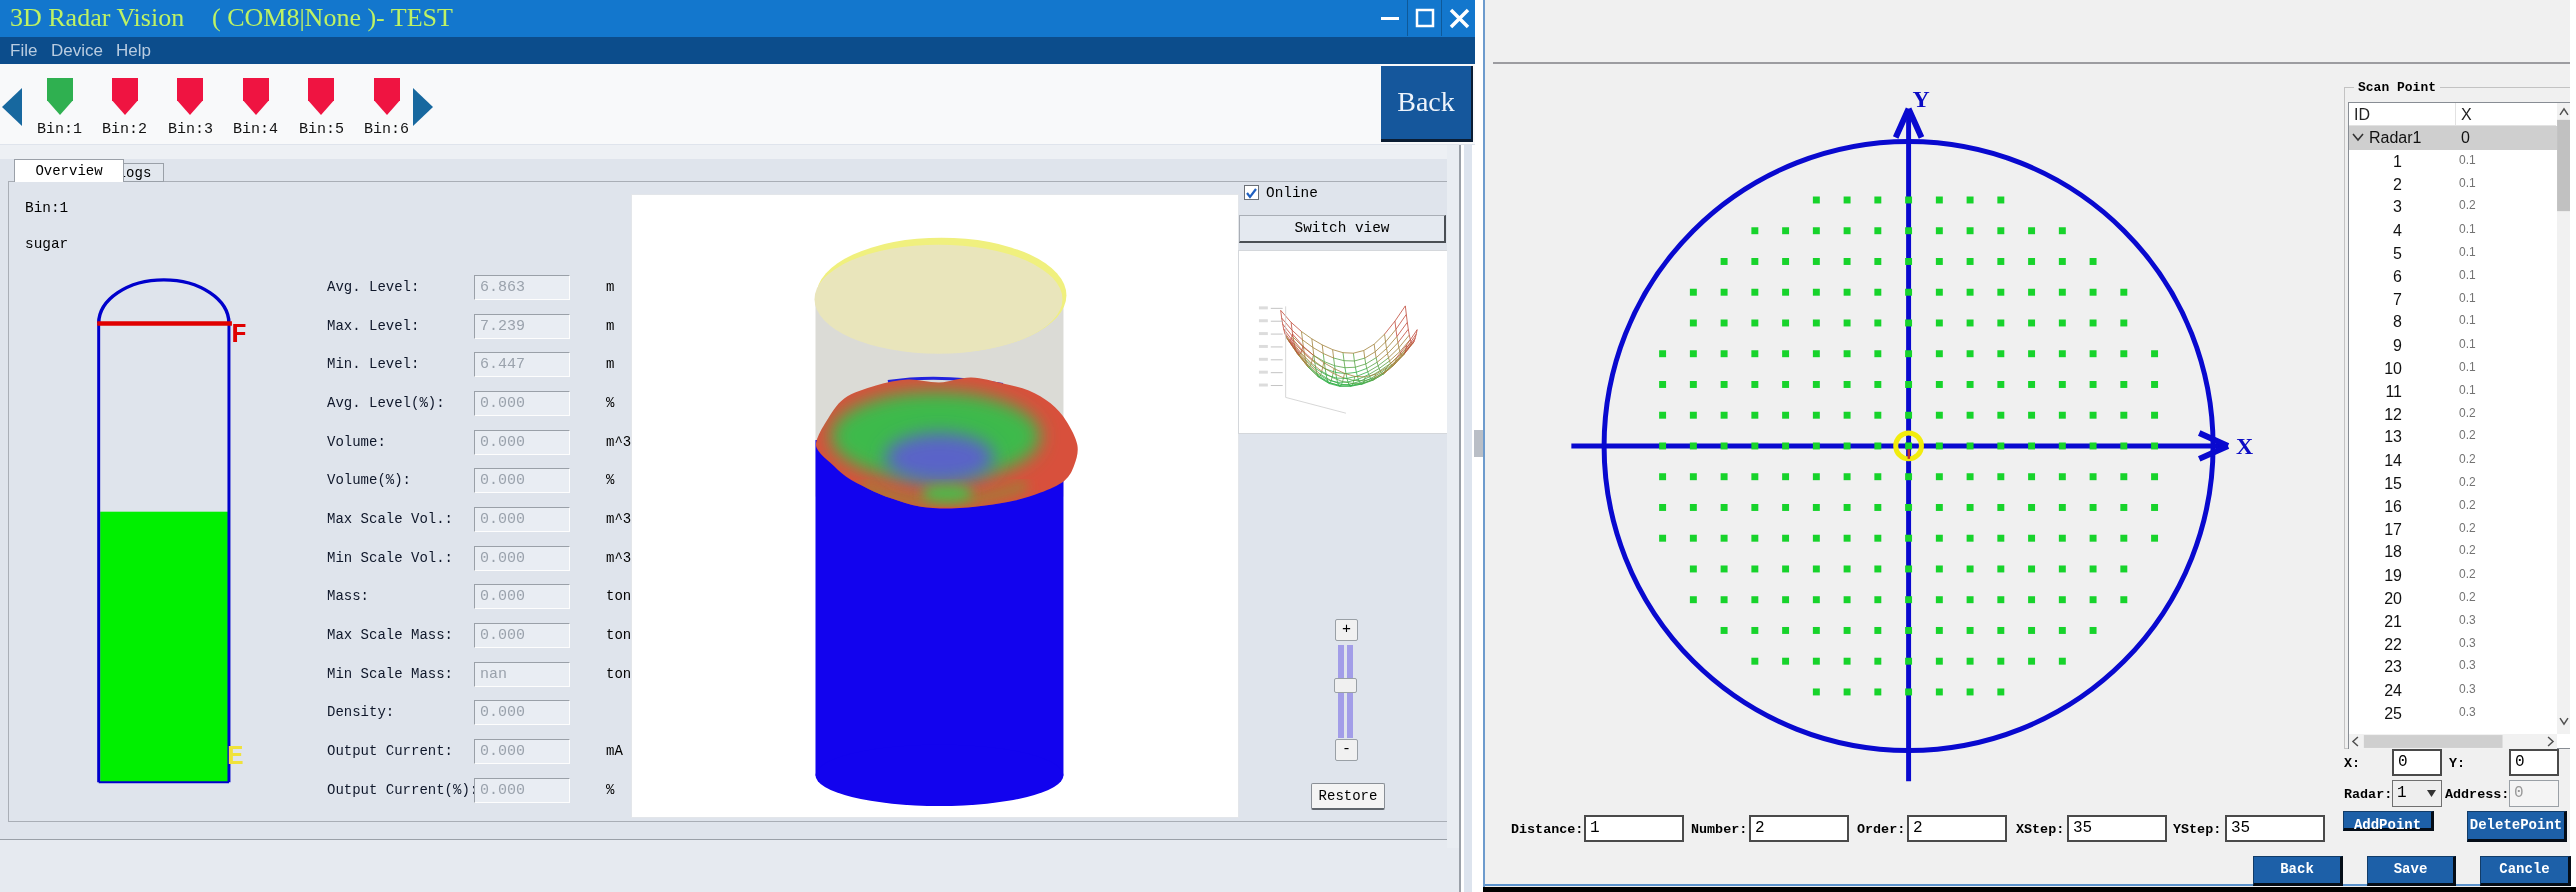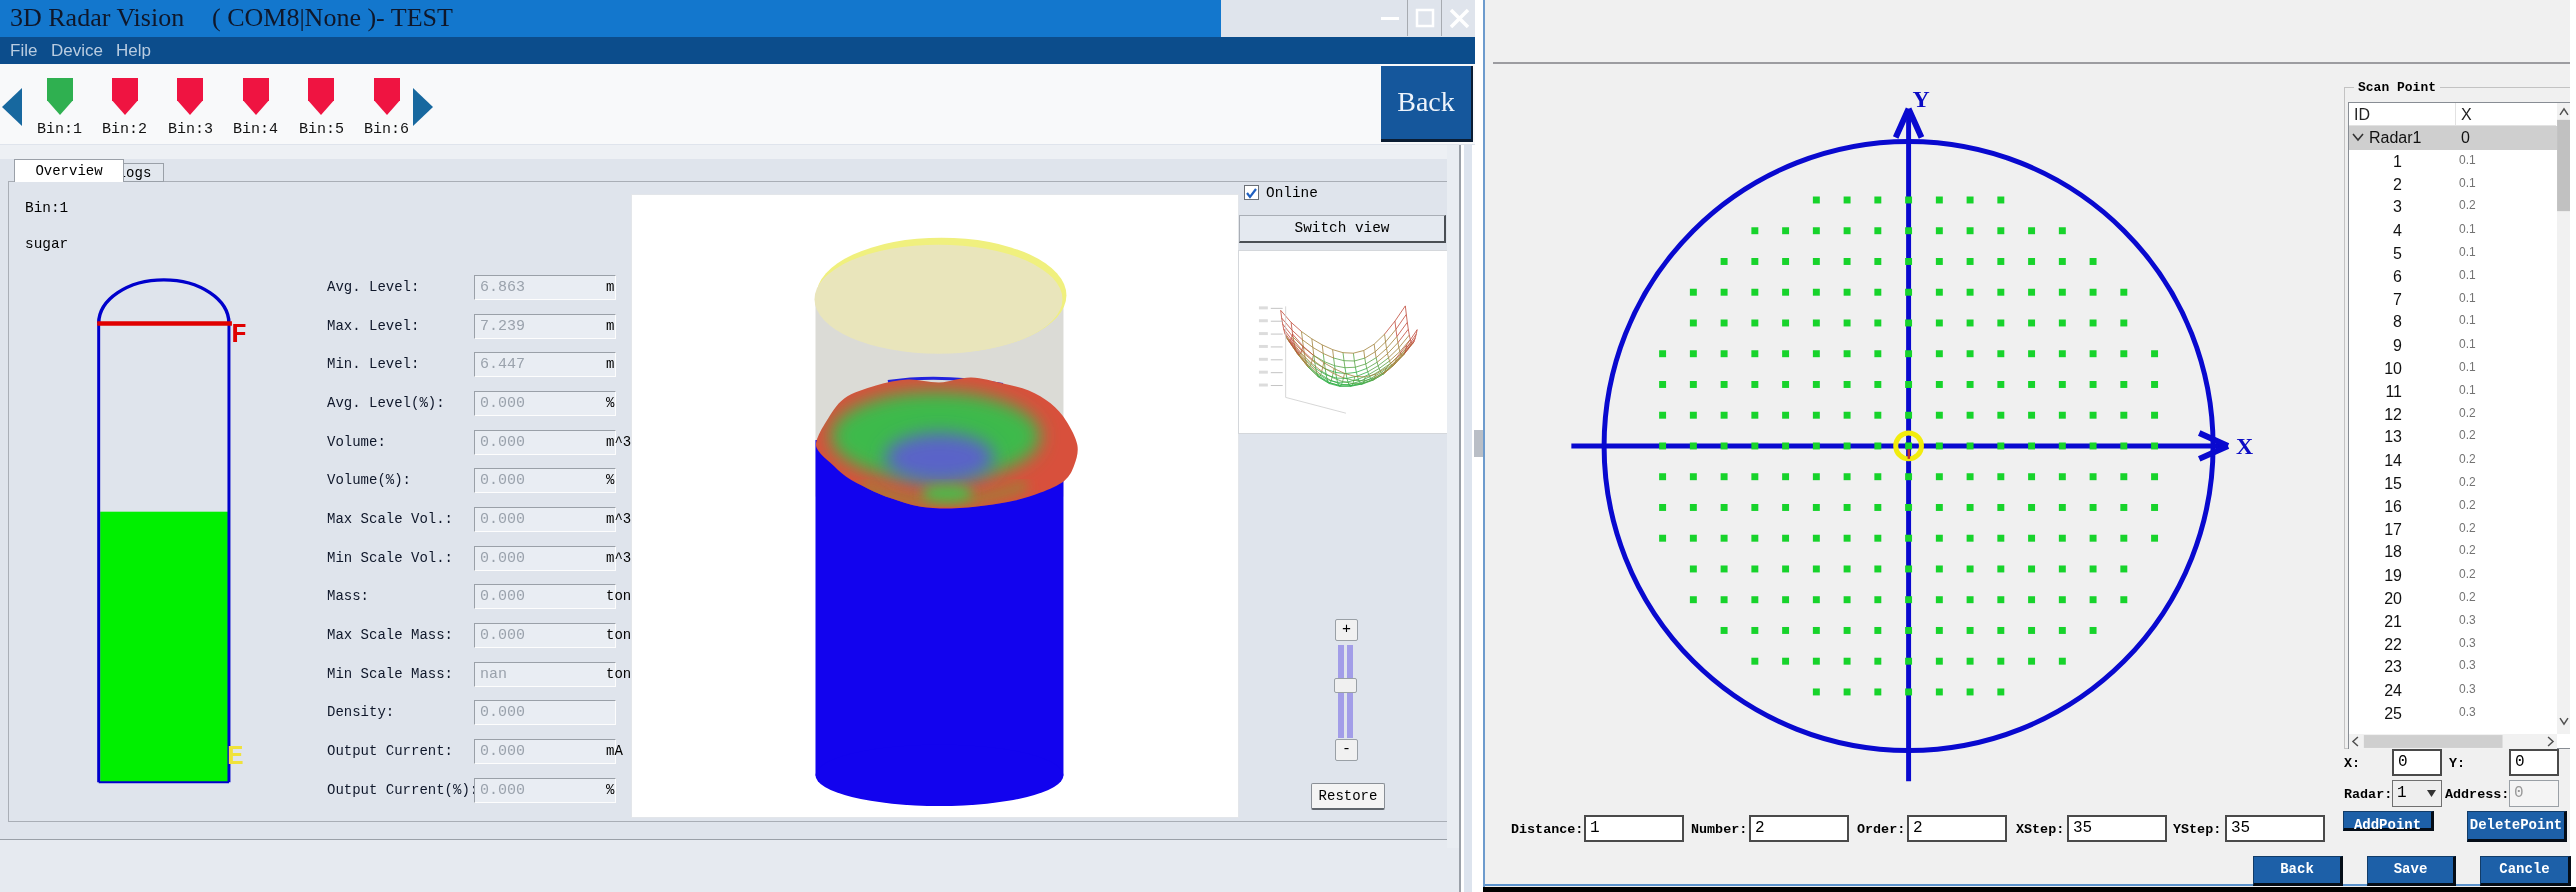--- a/index.html
+++ b/index.html
@@ -1,20 +1,20 @@
 <!DOCTYPE html>
 <html><head><meta charset="utf-8">
 <style>
 *{margin:0;padding:0;box-sizing:border-box}
 html,body{width:2576px;height:892px;overflow:hidden;background:#fff;position:relative;
  font-family:"Liberation Sans",sans-serif;}
 .abs{position:absolute}
 
 #lwin{position:absolute;left:0;top:0;width:1475px;height:892px;background:#dfe4ec}
-#ltitle{position:absolute;left:0;top:0;width:1221px;height:37px;background:#1377cd;color:#0f172a;
+#ltitle{position:absolute;left:0;top:0;width:1475px;height:37px;background:#1377cd;color:#bef264;
  font-family:"Liberation Serif",serif;font-size:26px;}
 
 .wbtn{position:absolute;top:0;width:34px;height:36px;color:#fff}
 #lmenu{position:absolute;left:0;top:37px;width:1475px;height:28px;background:#0c4d8c;color:#b9cce0;
  font-size:17px;}
 #lmenu span{position:absolute;top:4px}
 #ltool{position:absolute;left:0;top:64px;width:1475px;height:80px;background:#f8f9fa}
 .pin{position:absolute;top:14px;width:26px;height:37px;
  clip-path:polygon(0 0,100% 0,100% 60%,50% 100%,0 60%)}
 .binlab{position:absolute;top:57px;width:65px;text-align:center;
@@ -25,21 +25,21 @@
  font-family:"Liberation Serif",serif;font-size:28px;text-align:center;line-height:71px}
 #lmain{position:absolute;left:0;top:145px;width:1475px;height:748px;background:#dfe4ec}
 #lmain .band{position:absolute;left:0;top:0;width:1475px;height:14px;background:#edf0f4}
 .tab{position:absolute;font-family:"Liberation Mono",monospace;font-size:14px;text-align:center;
  border:1px solid #9aa0a8}
 #tab1{left:14px;top:14px;width:110px;height:23px;background:#fff;border-bottom:none;line-height:22px;z-index:3}
 #tab2{left:105px;top:18px;width:59px;height:19px;background:#e2e7ee;line-height:18px;z-index:1}
 #pane{position:absolute;left:8px;top:36px;width:1444px;height:641px;border:1px solid #a9aeb6}
 .mlab{position:absolute;font-family:"Liberation Mono",monospace;font-size:14.4px;color:#000}
 .flab{position:absolute;left:327px;font-family:Liberation Mono, monospace;font-size:14px;color:#0f172a}
-.fbox{position:absolute;left:474px;width:142px;height:25px;background:#e9edf3;
+.fbox{position:absolute;left:474px;width:96px;height:25px;background:#e9edf3;
  border:1px solid;border-color:#9aa0a8 #fdfdfd #fdfdfd #9aa0a8;
  font-family:"Liberation Mono",monospace;font-size:15px;color:#9aa2ac;padding:3px 0 0 5px}
 .funit{position:absolute;left:606px;font-family:"Liberation Mono",monospace;font-size:14px;color:#000}
 #canvas3d{position:absolute;left:631px;top:49px;width:608px;height:624px;background:#fff;
  border:1px solid #e3e6ea}
 #onlinebox{position:absolute;left:1244px;top:40px;width:15px;height:15px;background:#fff;
  border:1px solid #6a6f76}
 #onlinebox svg{position:absolute;left:0px;top:1px}
 #onlinelab{position:absolute;left:1266px;top:40px;font-family:"Liberation Mono",monospace;font-size:14.4px}
 #switchbtn{position:absolute;left:1239px;top:70px;width:207px;height:28px;background:#e4e9f0;

